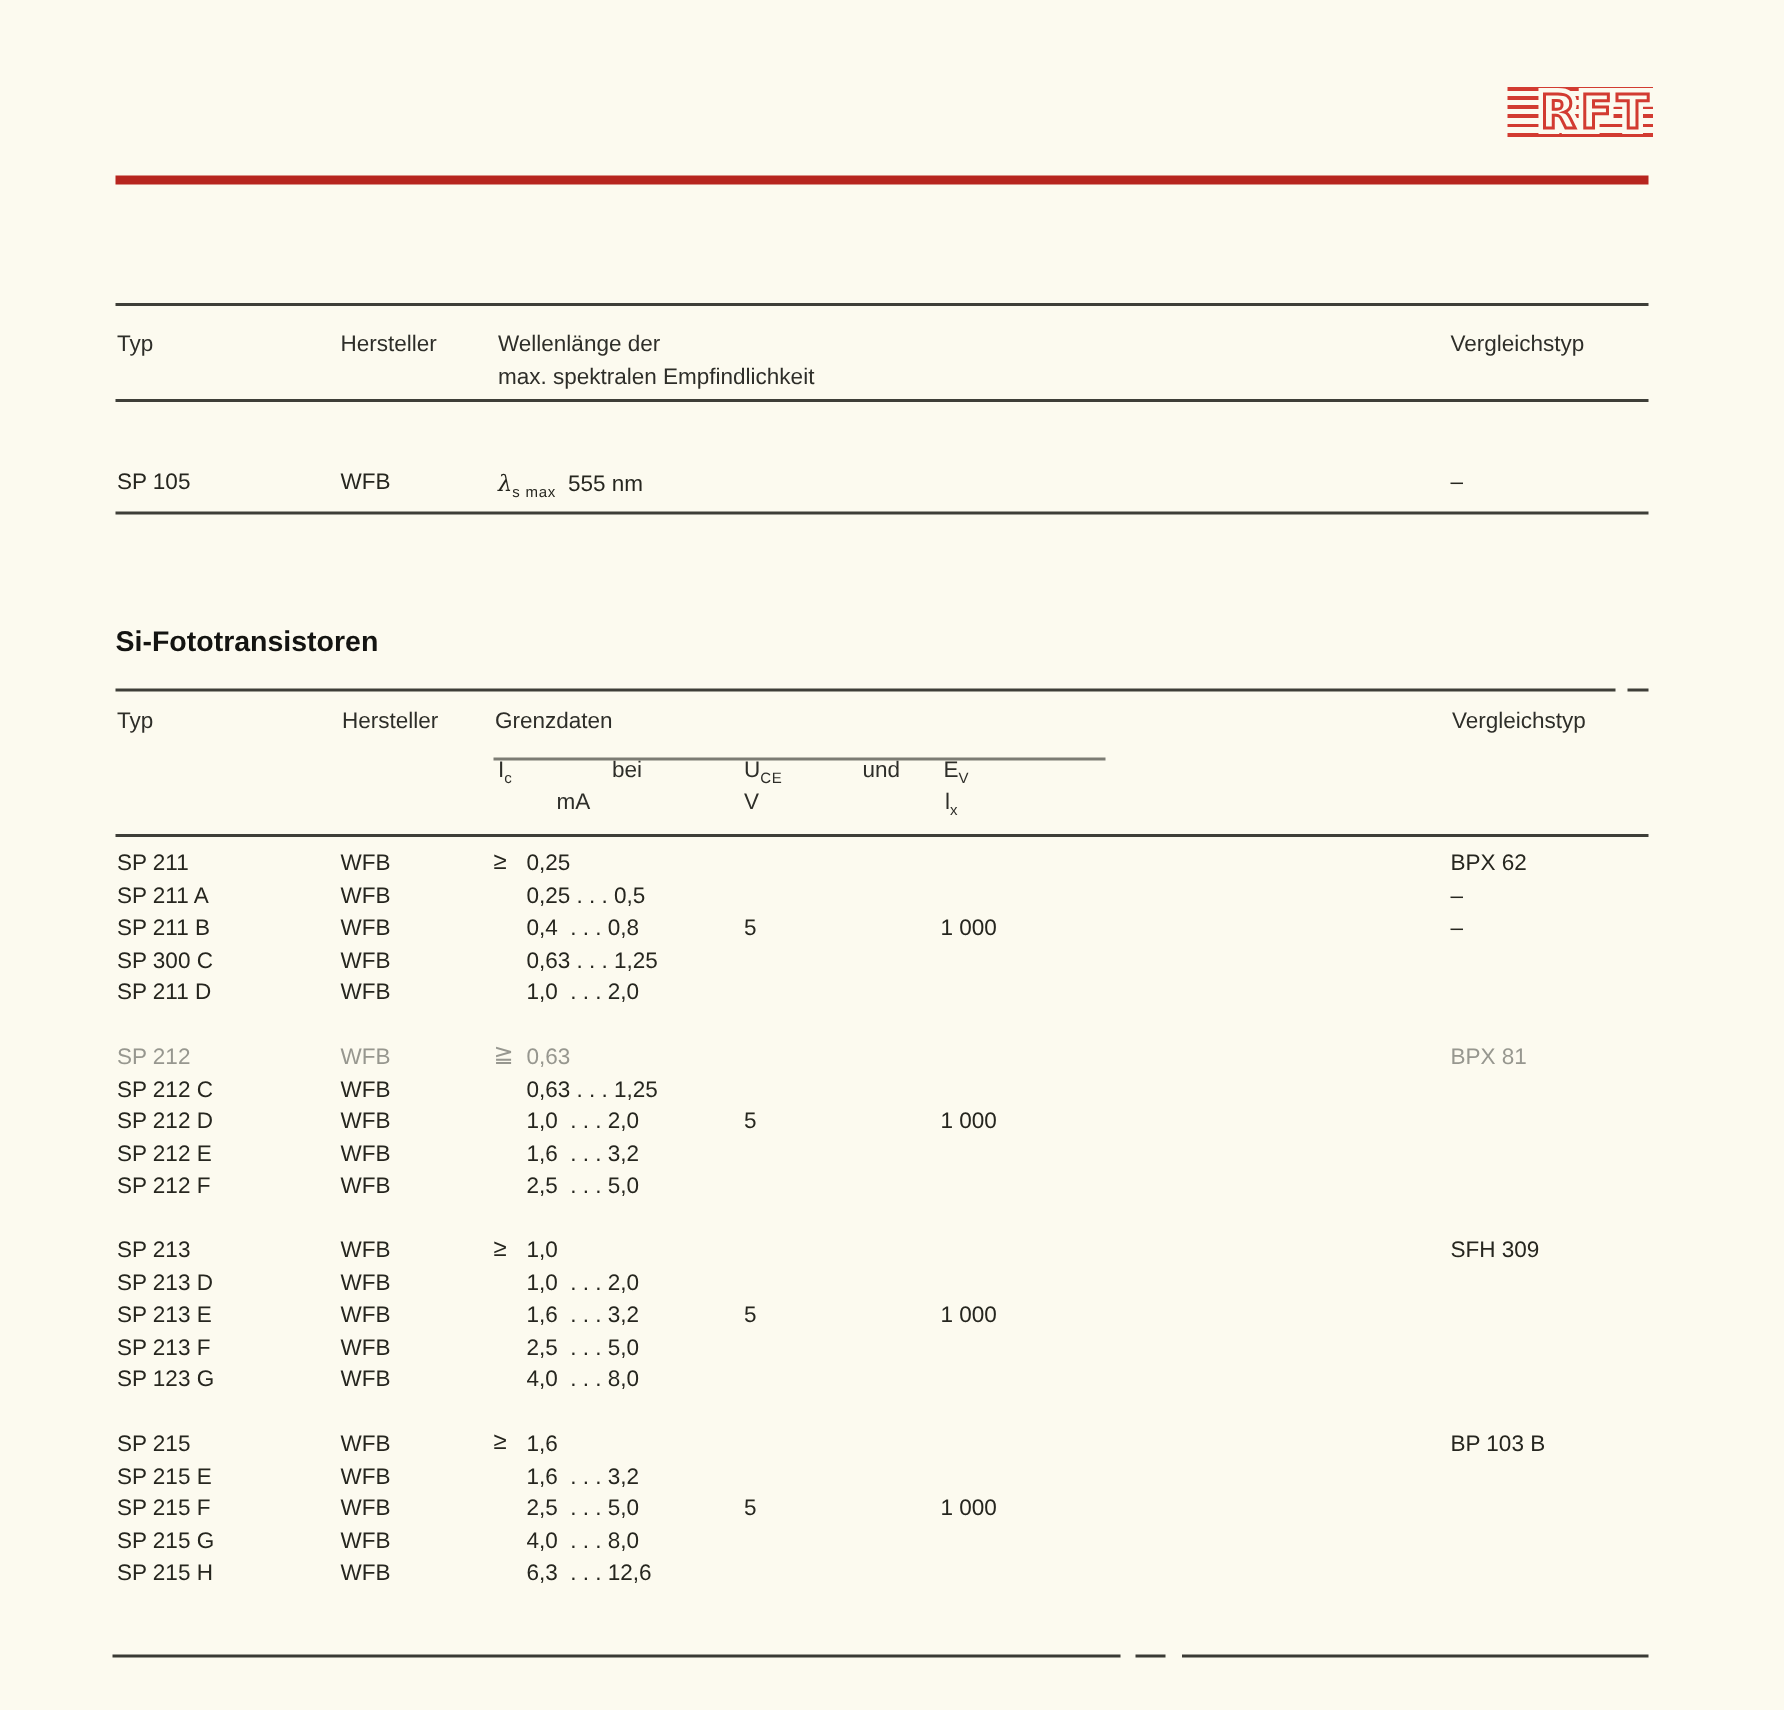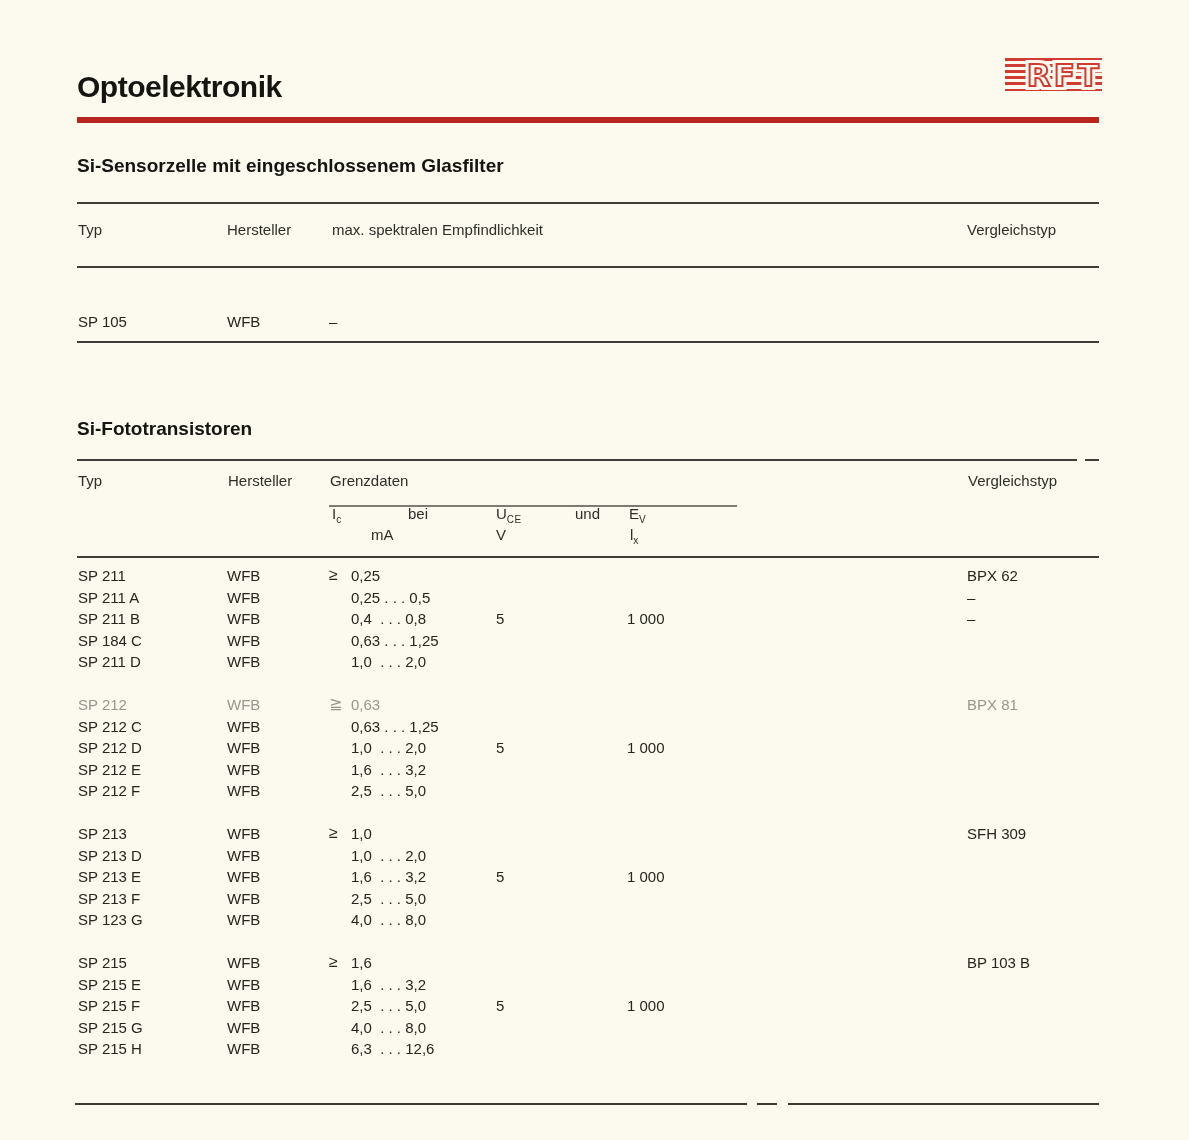--- a/index.html
+++ b/index.html
@@ -74,46 +74,48 @@
   .bseg{position:absolute;top:1103px;height:2px;background:#3a3a35;}
   .bseg.s1{left:75px;width:672px;}
   .bseg.s2{left:757px;width:20px;}
   .bseg.s3{left:788px;width:311px;}
 </style>
 </head>
 <body>
 
 <div class="page">
 
-  <h1 class="title">Optoelektronik</h1>
 
   <div class="logo">
     <div class="stripes"></div>
     <p class="word knock">RFT</p>
     <p class="word outline">RFT</p>
   </div>
 
   <div class="red-rule"></div>
 
-  <h2 class="sec-heading sec1">Si-Sensorzelle mit eingeschlossenem Glasfilter</h2>
 
   <div class="table1">
     <div class="rule"></div>
     <div class="t1-grid t1-head">
       <div class="pad1">Typ</div>
       <div>Hersteller</div>
       <div class="pad3">
+        <div>Wellenlänge der</div>
         <div>max. spektralen Empfindlichkeit</div>
       </div>
       <div>Vergleichstyp</div>
     </div>
     <div class="rule"></div>
     <div class="t1-grid t1-row">
       <div class="pad1">SP 105</div>
       <div>WFB</div>
+      <div class="pad3">
+        <span class="lam">λ</span><sub class="small">s max</sub><span class="lam-val">555 nm</span>
+      </div>
       <div>–</div>
     </div>
     <div class="rule"></div>
   </div>
 
   <h2 class="sec-heading sec2">Si-Fototransistoren</h2>
 
   <div class="table2">
     <div class="t2-toprule">
       <div class="seg1"></div>
@@ -165,21 +167,21 @@
           <div class="trow">
     <div class="pad1">SP 211 B</div>
     <div>WFB</div>
     <div class="cell-ge"></div>
     <div class="cell-ic">0,4  . . . 0,8</div>
     <div>5</div>
     <div>1 000</div>
     <div>–</div>
   </div>
           <div class="trow">
-    <div class="pad1">SP 184 C</div>
+    <div class="pad1">SP 300 C</div>
     <div>WFB</div>
     <div class="cell-ge"></div>
     <div class="cell-ic">0,63 . . . 1,25</div>
     <div></div>
     <div></div>
     <div></div>
   </div>
           <div class="trow">
     <div class="pad1">SP 211 D</div>
     <div>WFB</div>

